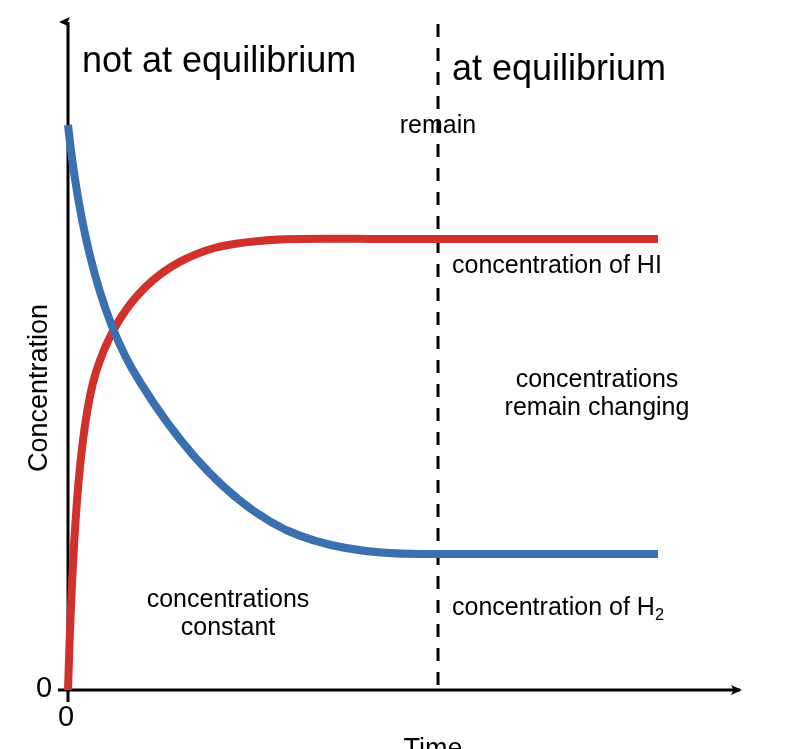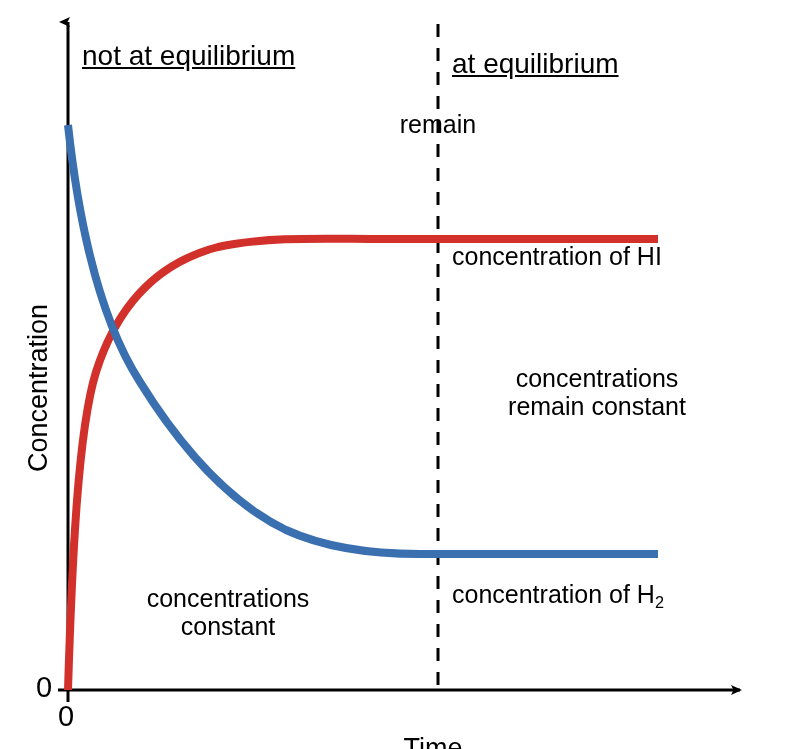--- a/index.html
+++ b/index.html
@@ -25,39 +25,38 @@
     width: 800px;
     height: 749px;
   }
   .lbl {
     position: absolute;
     white-space: nowrap;
     line-height: 1.12;
     color: #000;
   }
   .region-label {
-    font-size: 28px;
-    text-decoration: underline;
+    font-size: 36px;
   }
   .region-not-eq { left: 82px;  top: 40px; }
   .region-at-eq  { left: 452px; top: 48px; }
 
   .eq-reached {
     left: 438px;
     top: 110px;
     transform: translateX(-50%);
     text-align: center;
     font-size: 25px;
   }
 
   .series-label {
     font-size: 25px;
   }
-  .series-hi { left: 452px; top: 242px; }
-  .series-h2 { left: 452px; top: 580px; }
+  .series-hi { left: 452px; top: 250px; }
+  .series-h2 { left: 452px; top: 592px; }
   .series-h2 sub {
     font-size: 0.65em;
     vertical-align: -0.28em;
   }
 
   .note {
     font-size: 25px;
     text-align: center;
   }
   .note-constant {
@@ -138,21 +137,21 @@
   </div>
 
   <div class="lbl series-label series-hi">concentration of HI</div>
 
   <div class="lbl series-label series-h2">
     <span>concentration of H</span><sub>2</sub>
   </div>
 
   <div class="lbl note note-constant">
     <div>concentrations</div>
-    <div>remain constant</div>
+    <div>remain changing</div>
   </div>
 
   <div class="lbl note note-changing">
     <div>concentrations</div>
     <div>constant</div>
   </div>
 
   <div class="lbl axis-title axis-title-x">Time</div>
 
   <div class="lbl axis-title axis-title-y">Concentration</div>

